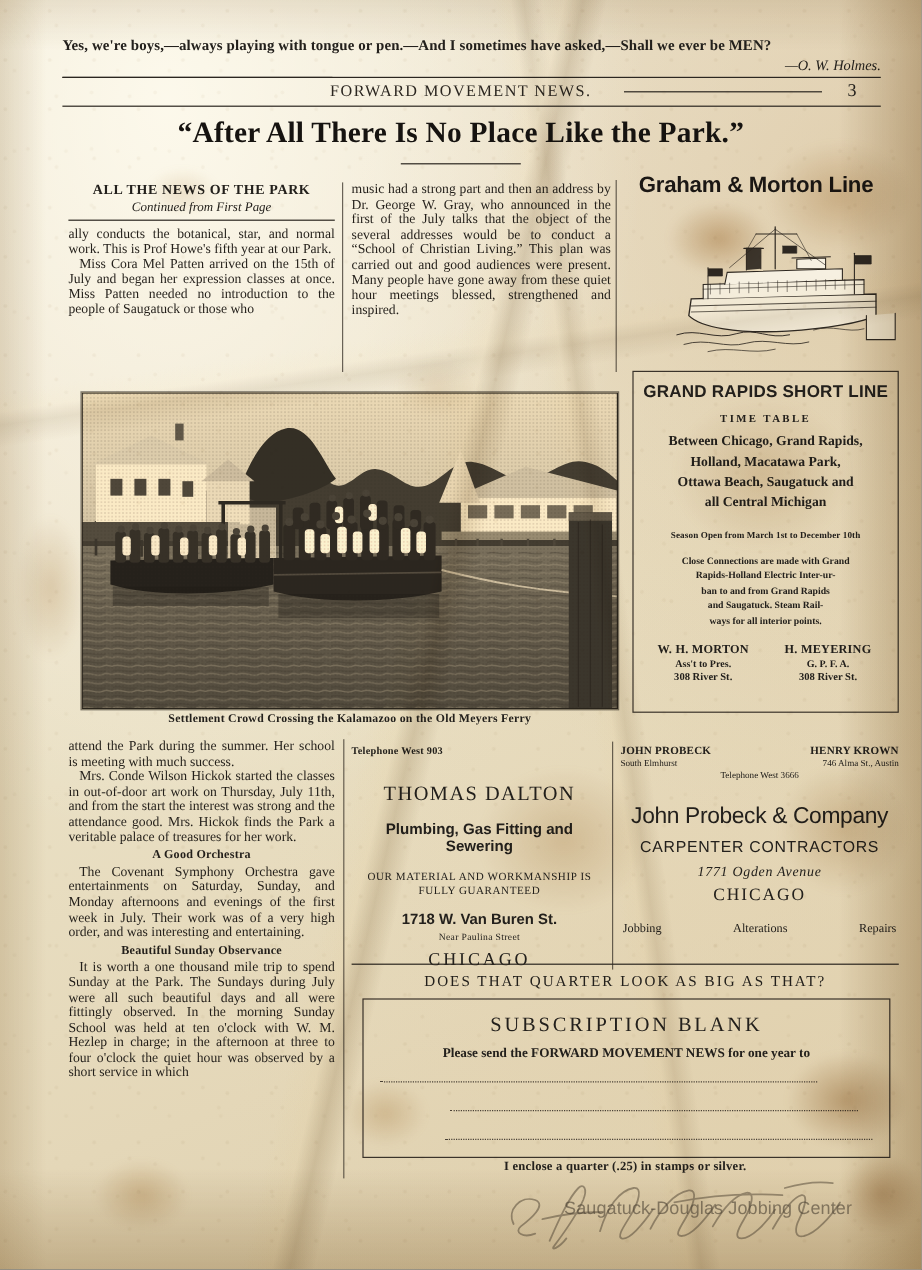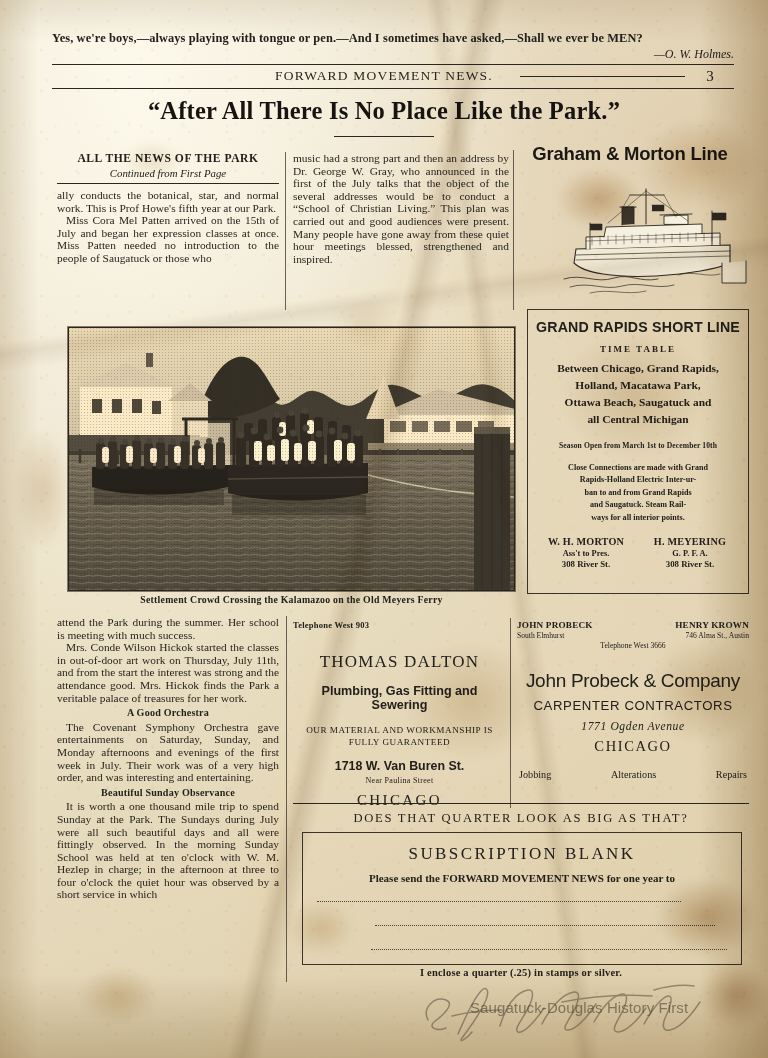--- a/index.html
+++ b/index.html
@@ -577,15 +577,15 @@
       <path d="M42 54 C50 36 58 18 66 10 C70 6 74 10 70 20 C64 34 52 50 46 58 C42 63 50 60 56 52"></path>
       <path d="M36 36 C52 32 70 30 86 30"></path>
       <path d="M84 46 C90 26 100 12 112 10 C120 9 116 22 110 32 C104 42 98 50 102 52 C108 54 120 40 128 28"></path>
       <path d="M126 44 C134 28 146 14 158 12 C166 11 162 24 156 34 C150 44 146 50 152 50 C160 50 172 36 180 24"></path>
       <path d="M146 22 C176 16 206 14 236 16"></path>
       <path d="M178 42 C186 28 196 16 206 14 C214 13 210 26 204 36 C198 46 196 52 202 52 C210 52 222 40 230 28"></path>
       <path d="M228 44 C236 30 244 18 252 16 C258 15 254 28 250 36 C246 44 246 52 254 50 C264 48 276 34 284 22"></path>
       <path d="M238 10 C252 6 264 4 278 6"></path>
     </g>
   </svg>
-  <div id="watermark">Saugatuck-Douglas History First</div>
+  <div id="watermark">Saugatuck-Douglas Jobbing Center</div>
 
 </div>
 
 </body></html>

